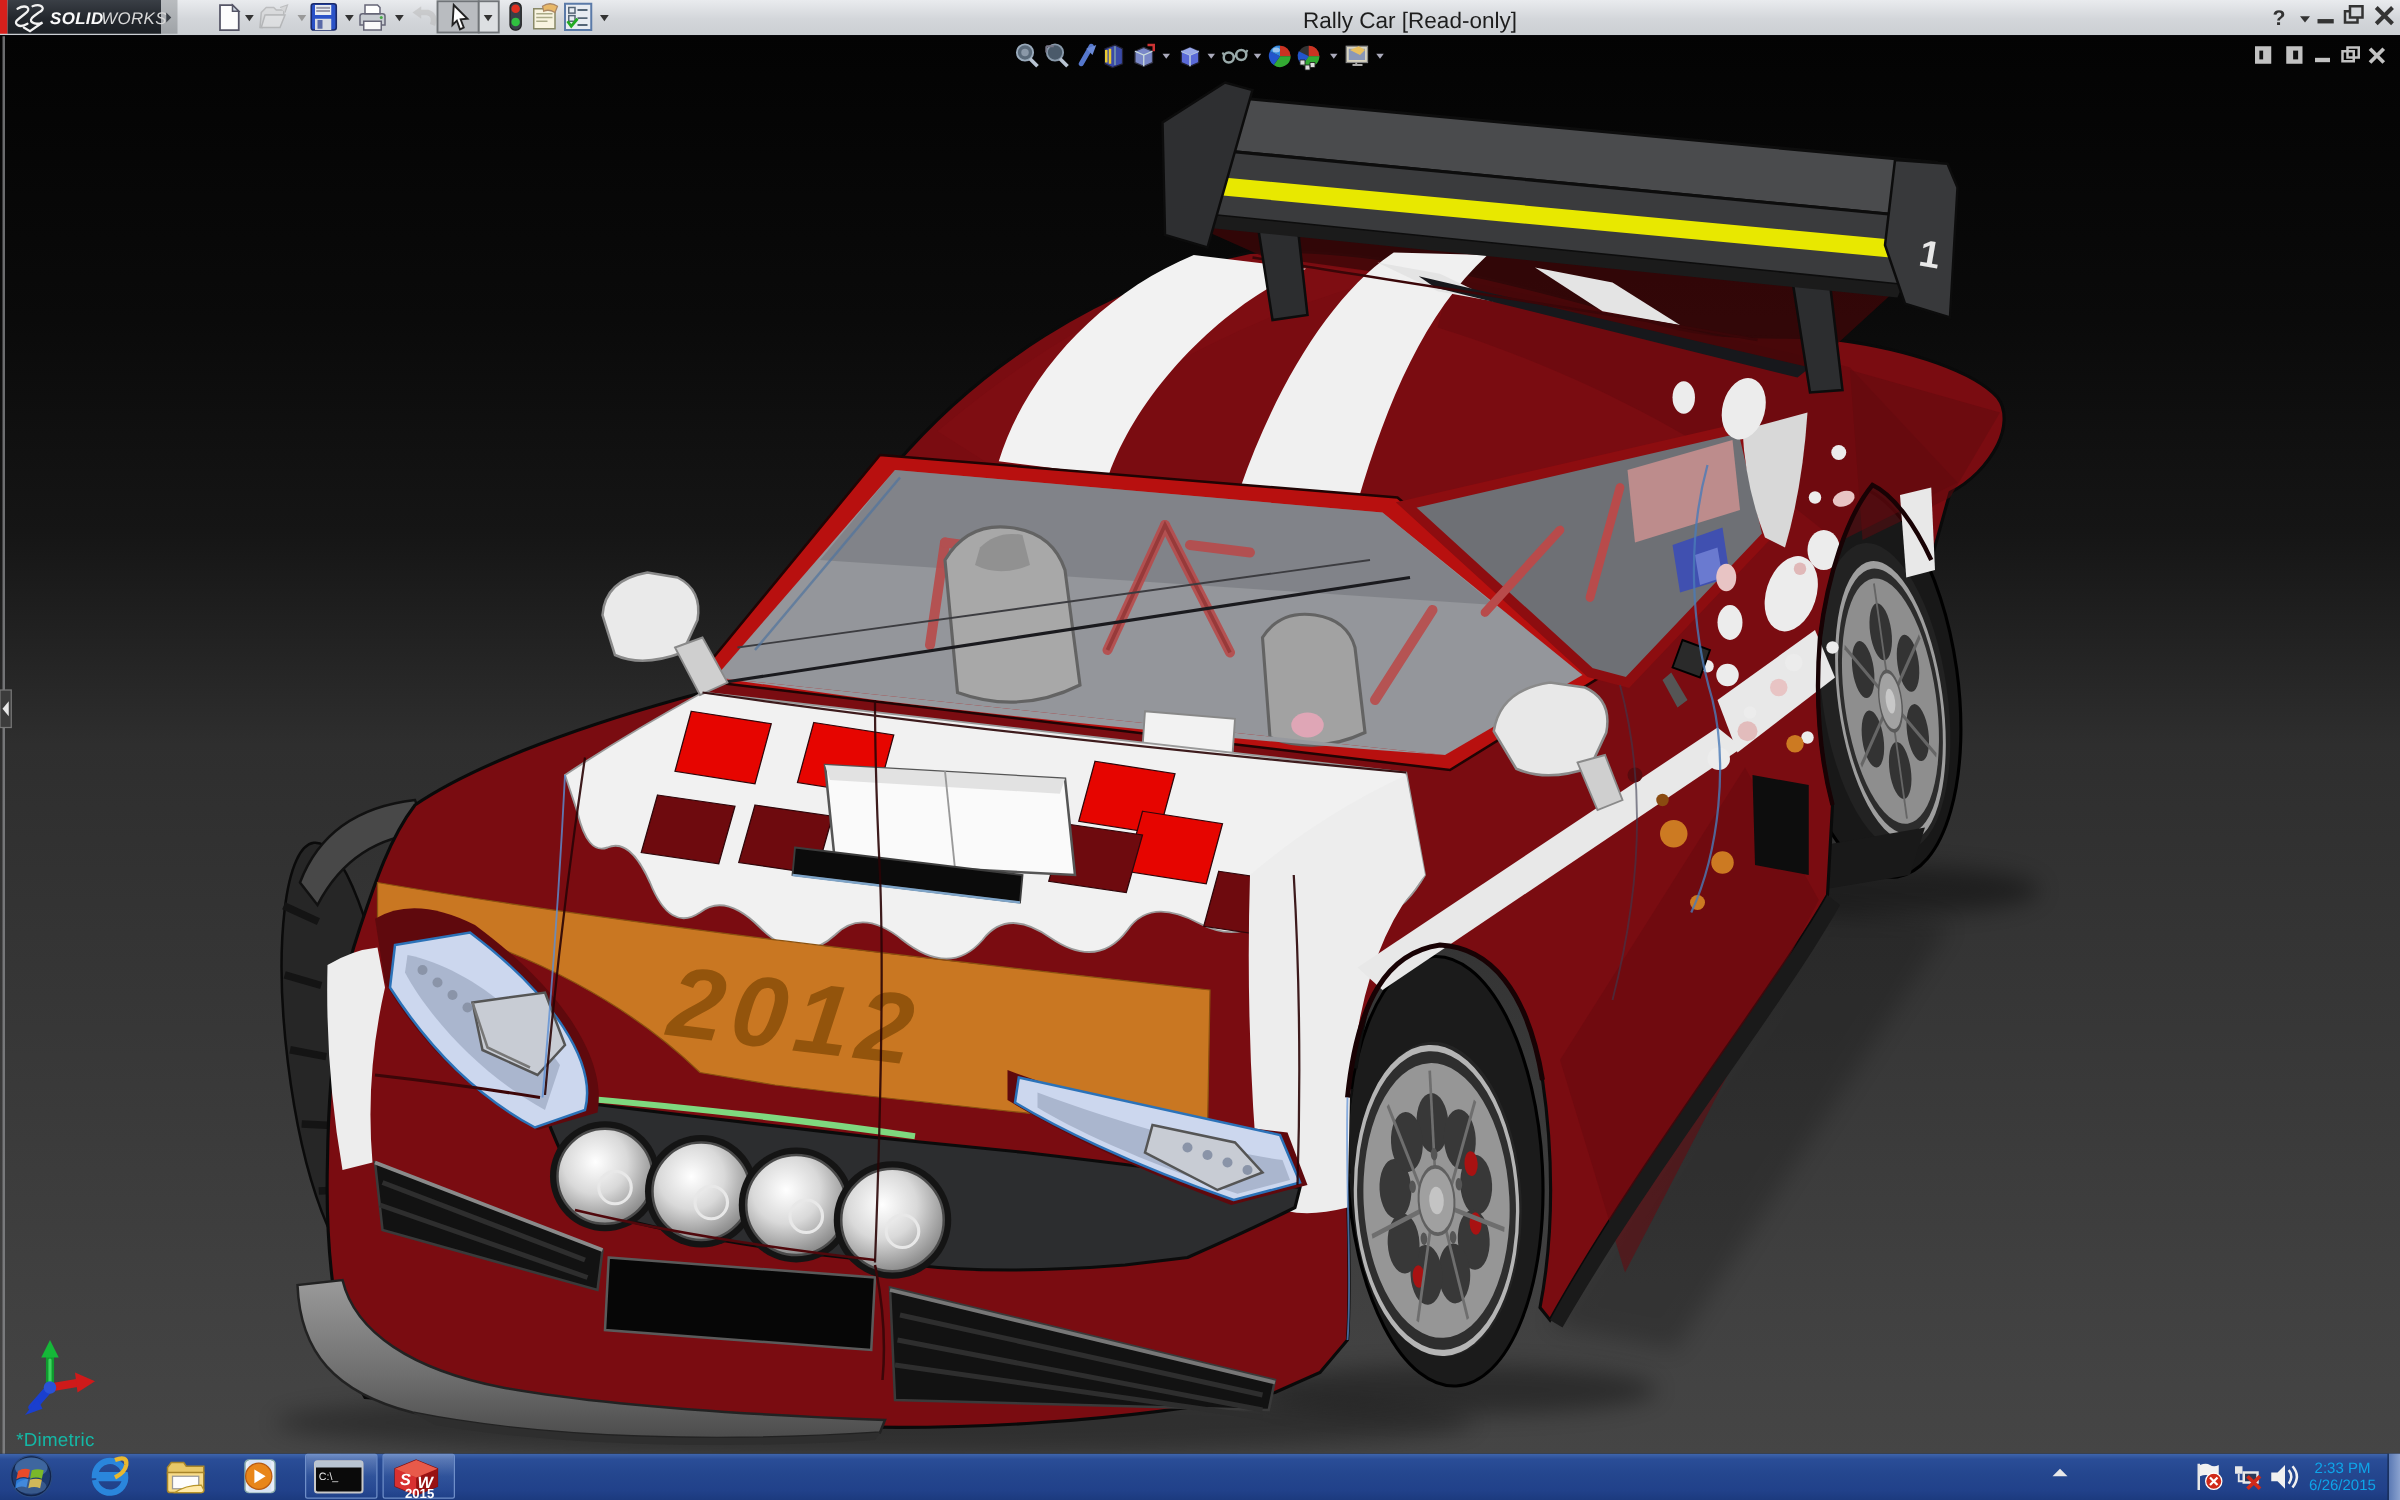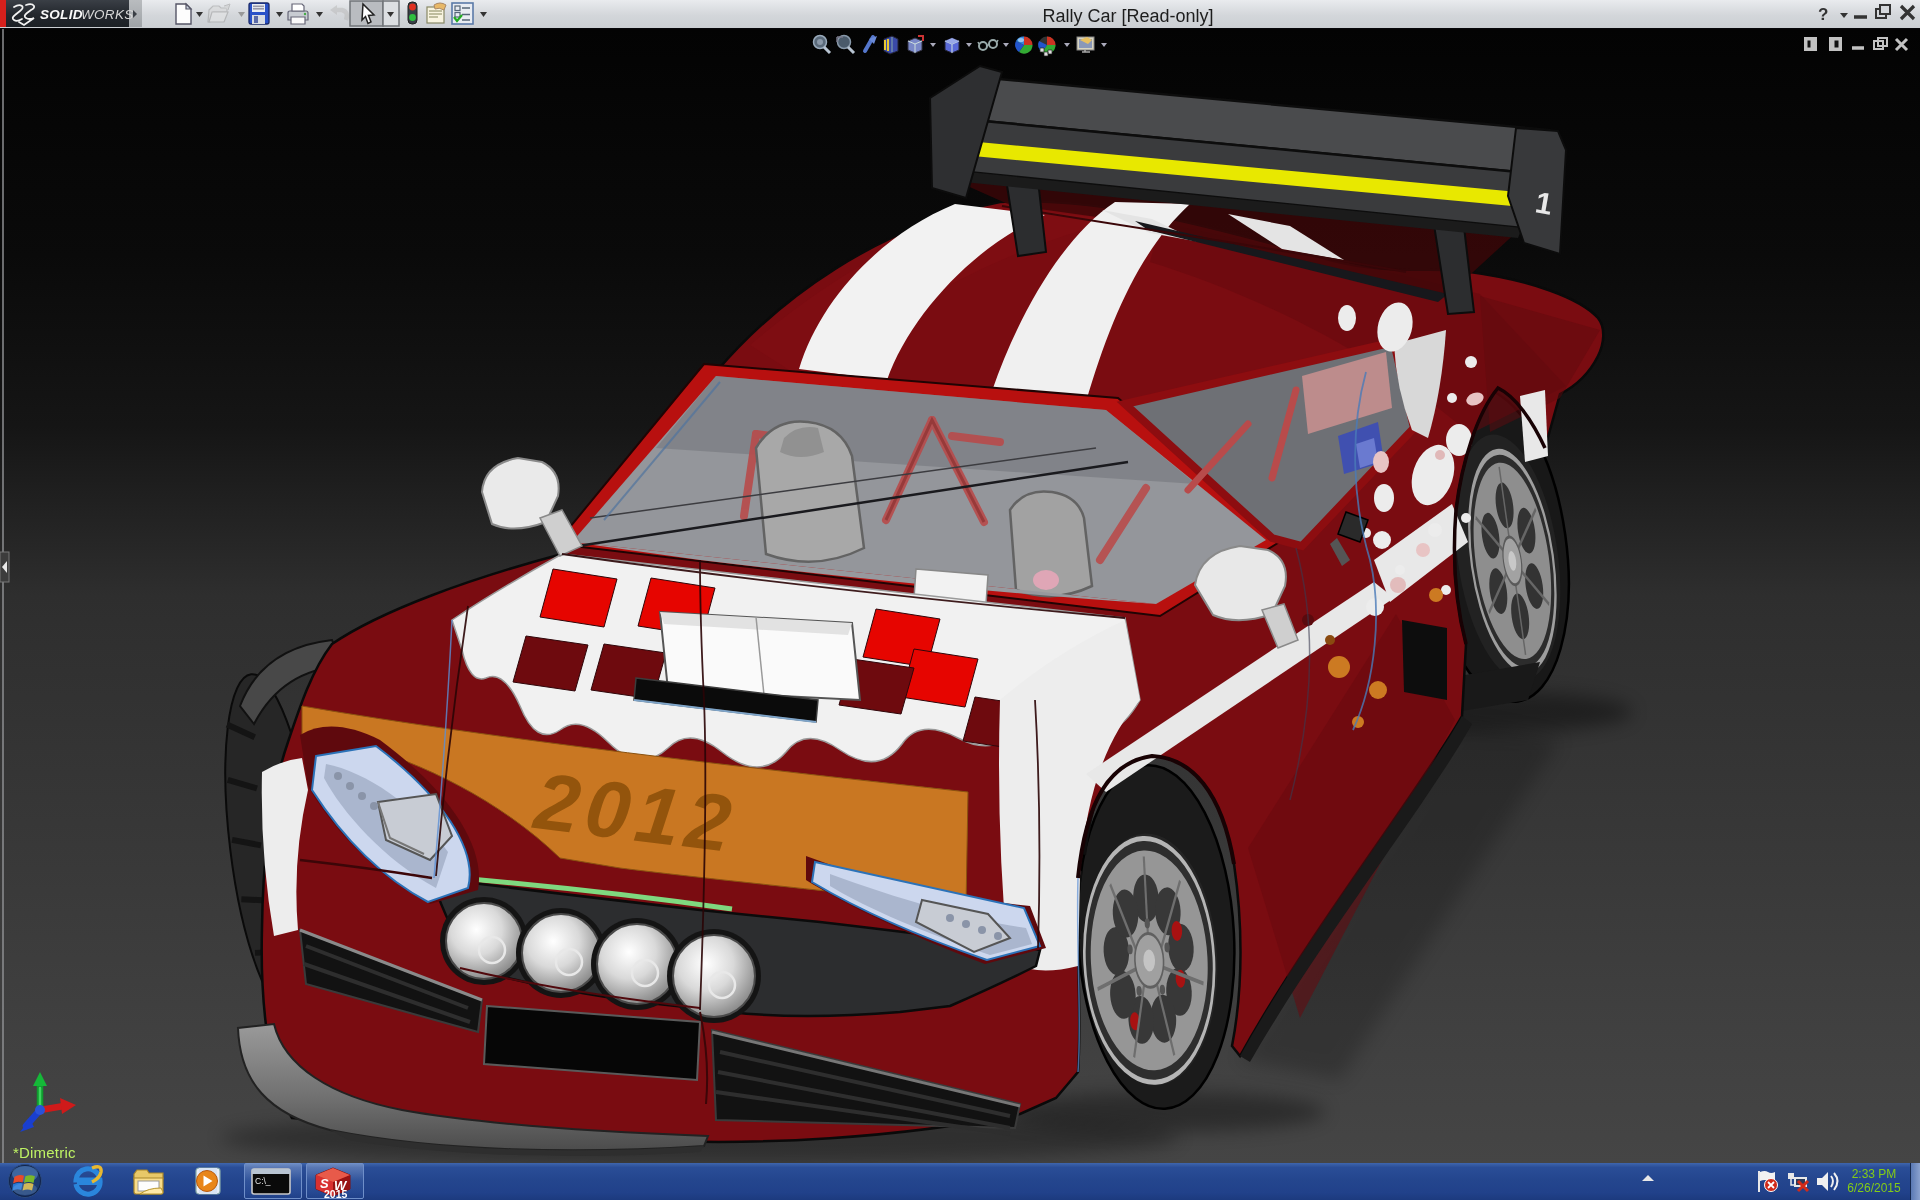--- a/index.html
+++ b/index.html
@@ -7,26 +7,26 @@
   #titlebar{position:absolute;left:0;top:0;width:1920px;height:28px;
     background:linear-gradient(#e9ebee,#d3d6da 55%,#cbcfd3);border-bottom:1px solid #07070a;}
   #redstrip{position:absolute;left:0;top:0;width:6px;height:27px;background:#d6201c;}
   #swlogo{position:absolute;left:6px;top:0;width:123px;height:27px;background:linear-gradient(#3a3f46,#23272d 55%,#1c2025);}
   #swbtn{position:absolute;left:129px;top:0;width:13px;height:27px;background:linear-gradient(#b9bcbf,#9fa3a7);}
   #title-text{position:absolute;left:960px;top:6px;transform:translateX(-50%);font-size:18px;color:#1d1d1d;
     left:1128px;}
   #viewport{position:absolute;left:0;top:28px;width:1920px;height:1135px;
     background:linear-gradient(#030303 0%,#0a0a0a 20%,#151515 35%,#2e2e2e 50%,#373737 70%,#404040 88%,#454545 100%);}
   #vpleftline{position:absolute;left:2px;top:28px;width:2px;height:1135px;background:#8d8f92;opacity:.75;}
-  #dimetric{position:absolute;left:13px;top:1144px;font-size:15px;color:#bef264;letter-spacing:.2px;}
+  #dimetric{position:absolute;left:13px;top:1144px;font-size:15px;color:#14b8a6;letter-spacing:.2px;}
   #taskbar{position:absolute;left:0;top:1163px;width:1920px;height:37px;
     background:linear-gradient(#3f66ad 0%,#2a4d97 12%,#24468e 45%,#21418a 80%,#1c3a7e 100%);}
   .tbtn{position:absolute;top:1163px;height:36px;width:58px;border:1px solid #6f8fc9;border-radius:2px;
     background:linear-gradient(rgba(190,210,240,.38),rgba(90,130,200,.22) 50%,rgba(40,80,160,.25));box-sizing:border-box;}
-  #clock{position:absolute;left:1838px;top:1167px;width:72px;text-align:center;color:#84cc16;font-size:12px;line-height:14px;}
+  #clock{position:absolute;left:1838px;top:1167px;width:72px;text-align:center;color:#0ea5e9;font-size:12px;line-height:14px;}
   #showdesk{position:absolute;left:1910px;top:1163px;width:10px;height:37px;
     background:linear-gradient(90deg,#5a79b4,#8aa2cf);border-left:1px solid #14284f;box-sizing:border-box;}
   svg{position:absolute;overflow:visible;}
   text{font-family:"Liberation Sans",sans-serif;}
 </style>
 </head>
 <body>
 
 <div id="viewport"></div>
 <div id="vpleftline"></div>

